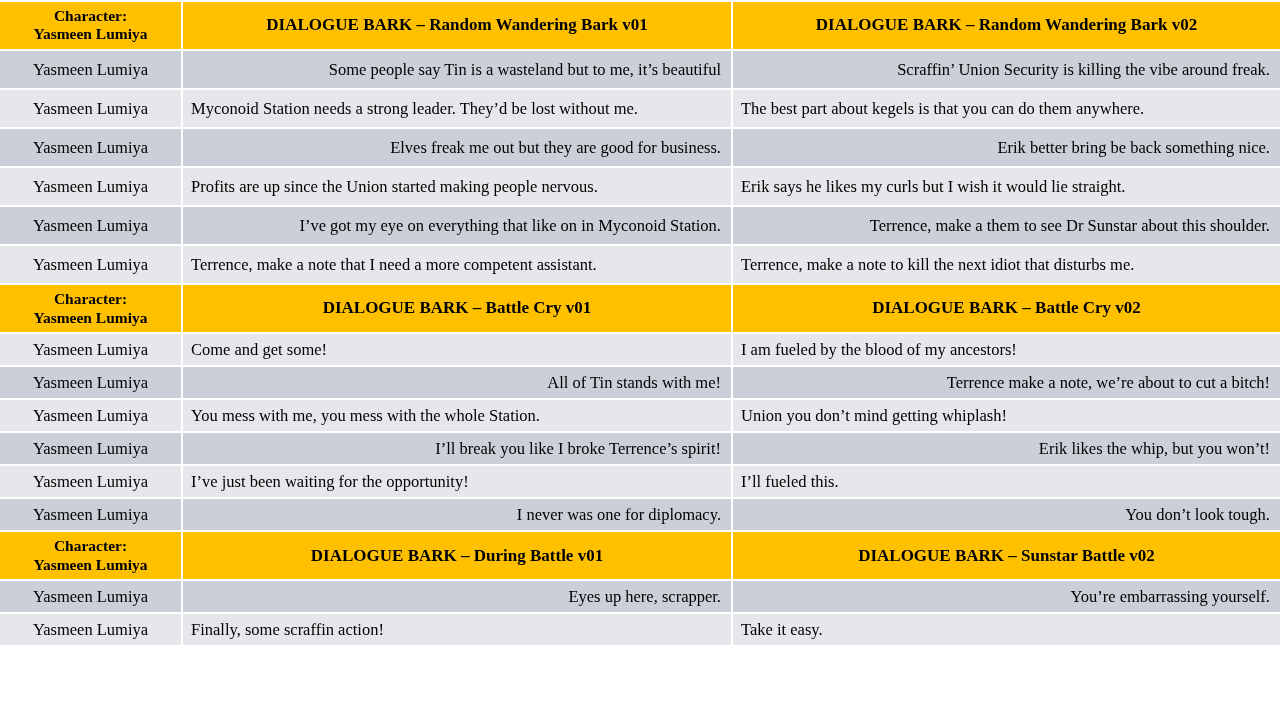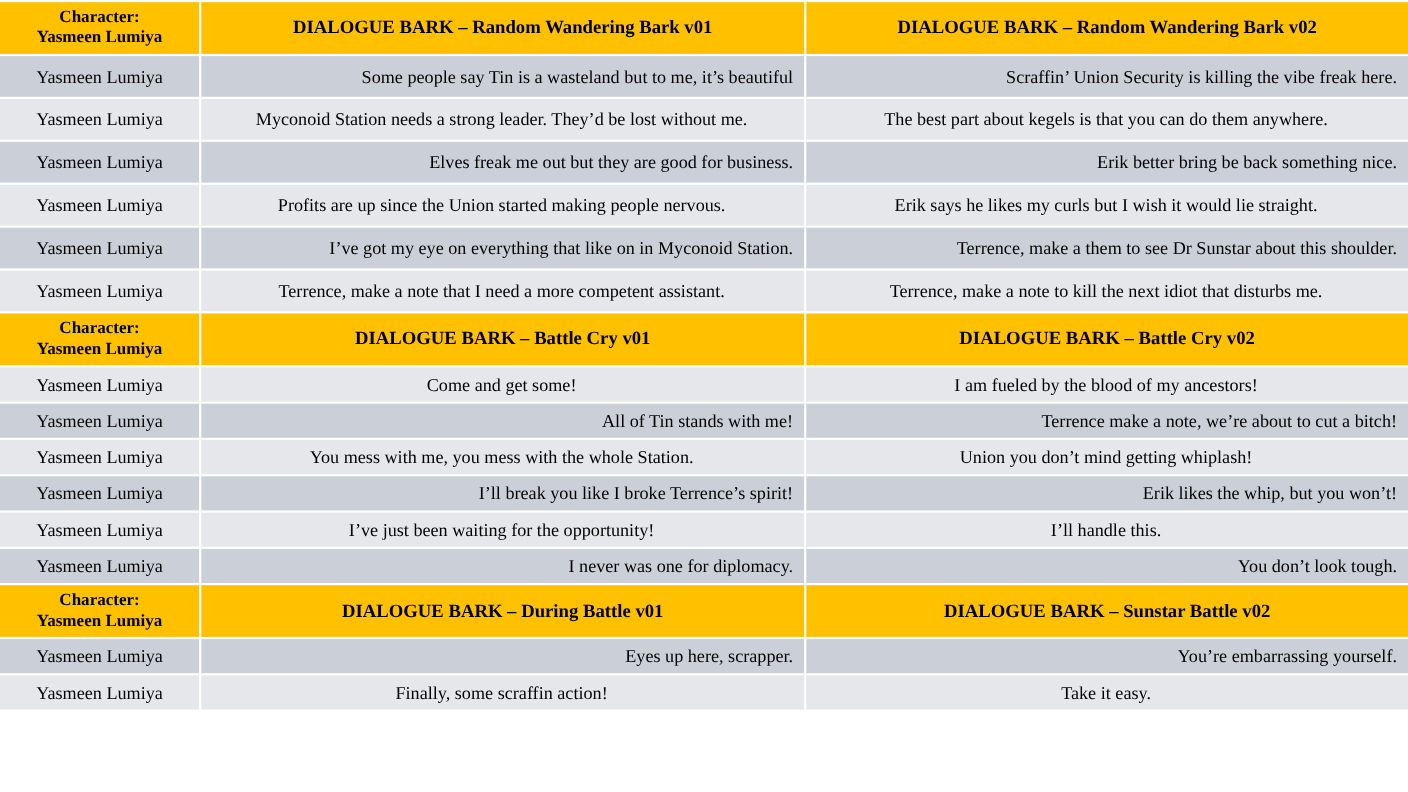--- a/index.html
+++ b/index.html
@@ -52,21 +52,21 @@
   }
   tr.data-row td.character-cell {
     text-align: center;
     padding-left: 4px;
     padding-right: 4px;
   }
   tr.data-row td.line-cell {
     border-left: 2px solid #ffffff;
   }
   tr.shade-a td { background: #cbd0d8; text-align: right; }
-  tr.shade-b td { background: #e5e7ea; text-align: center; }
+  tr.shade-b td { background: #e5e7ea; }
 
   tr.tight td { padding-top: 5px; padding-bottom: 5px; }
 </style>
 </head>
 <body>
 
 <table class="bark-table">
   <colgroup>
     <col class="c-character">
     <col class="c-v01">
@@ -79,21 +79,21 @@
         <div>Character:</div>
         <div>Yasmeen Lumiya</div>
       </td>
       <td class="title-head">DIALOGUE BARK – Random Wandering Bark v01</td>
       <td class="title-head">DIALOGUE BARK – Random Wandering Bark v02</td>
     </tr>
 
     <tr class="data-row shade-a">
       <td class="character-cell">Yasmeen Lumiya</td>
       <td class="line-cell">Some people say Tin is a wasteland but to me, it’s beautiful</td>
-      <td class="line-cell">Scraffin’ Union Security is killing the vibe freak here.</td>
+      <td class="line-cell">Scraffin’ Union Security is killing the vibe around freak.</td>
     </tr>
     <tr class="data-row shade-b">
       <td class="character-cell">Yasmeen Lumiya</td>
       <td class="line-cell">Myconoid Station needs a strong leader. They’d be lost without me.</td>
       <td class="line-cell">The best part about kegels is that you can do them anywhere.</td>
     </tr>
     <tr class="data-row shade-a">
       <td class="character-cell">Yasmeen Lumiya</td>
       <td class="line-cell">Elves freak me out but they are good for business.</td>
       <td class="line-cell">Erik better bring be back something nice.</td>
@@ -139,21 +139,21 @@
       <td class="line-cell">Union you don’t mind getting whiplash!</td>
     </tr>
     <tr class="data-row shade-a tight">
       <td class="character-cell">Yasmeen Lumiya</td>
       <td class="line-cell">I’ll break you like I broke Terrence’s spirit!</td>
       <td class="line-cell">Erik likes the whip, but you won’t!</td>
     </tr>
     <tr class="data-row shade-b tight">
       <td class="character-cell">Yasmeen Lumiya</td>
       <td class="line-cell">I’ve just been waiting for the opportunity!</td>
-      <td class="line-cell">I’ll handle this.</td>
+      <td class="line-cell">I’ll fueled this.</td>
     </tr>
     <tr class="data-row shade-a tight">
       <td class="character-cell">Yasmeen Lumiya</td>
       <td class="line-cell">I never was one for diplomacy.</td>
       <td class="line-cell">You don’t look tough.</td>
     </tr>
 
     <tr class="header-row">
       <td class="character-head">
         <div>Character:</div>

